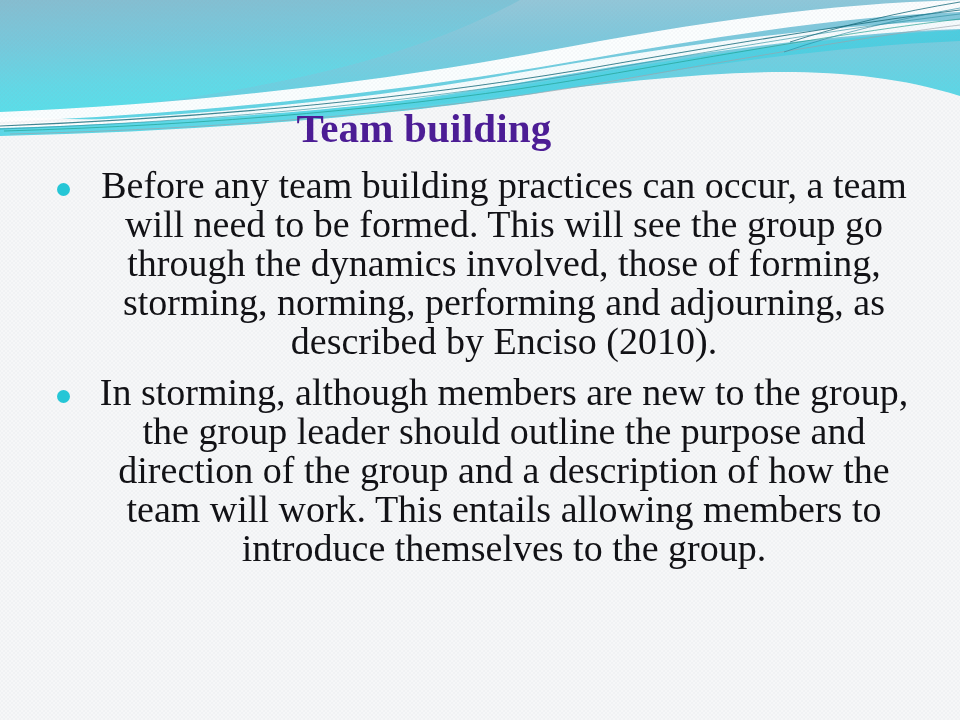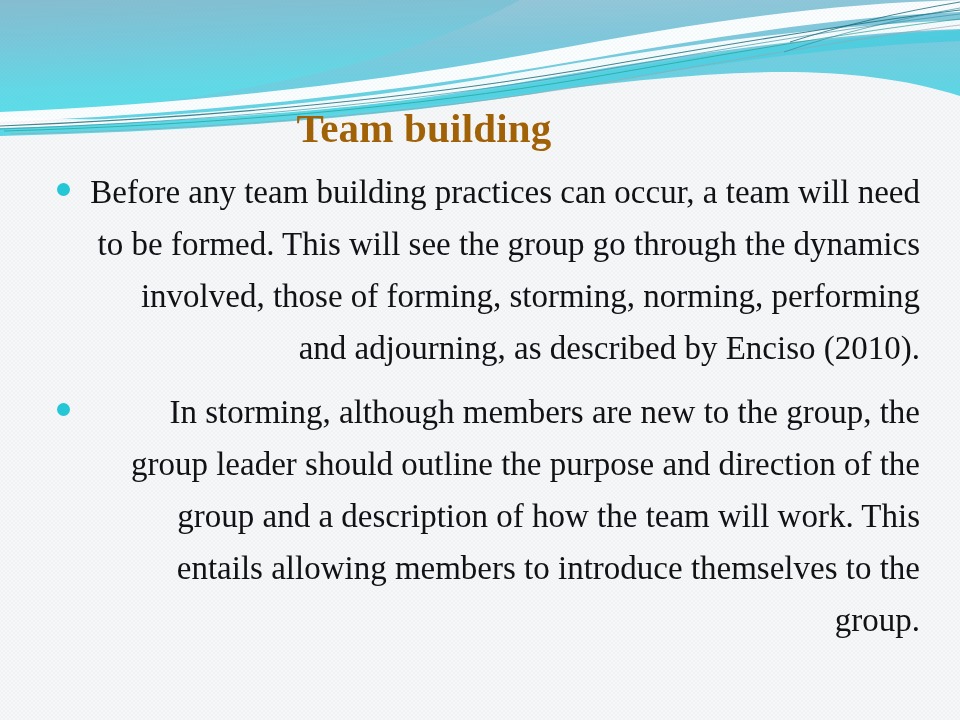--- a/index.html
+++ b/index.html
@@ -63,40 +63,40 @@
   #slide-title {
     position: absolute;
     left: 0;
     top: 104px;
     width: 848px;
     text-align: center;
     font-family: "Liberation Serif", "DejaVu Serif", serif;
     font-weight: bold;
     font-size: 41px;
     line-height: 48px;
-    color: #a16207;
+    color: #4c1d95;
     letter-spacing: 0.2px;
   }
 
   #body-list {
     position: absolute;
     left: 48px;
     top: 166px;
     width: 872px;
   }
 
   .bullet-item {
     position: relative;
     padding-left: 40px;
     margin-bottom: 12px;
     font-family: "Liberation Serif", "DejaVu Serif", serif;
-    font-size: 33px;
-    line-height: 52px;
+    font-size: 38px;
+    line-height: 39px;
     color: #121216;
-    text-align: right;
+    text-align: center;
   }
 
   .bullet-item .bullet-dot {
     position: absolute;
     left: 9px;
     top: 17px;
     width: 13px;
     height: 13px;
     border-radius: 50%;
     background: #25c6d6;

